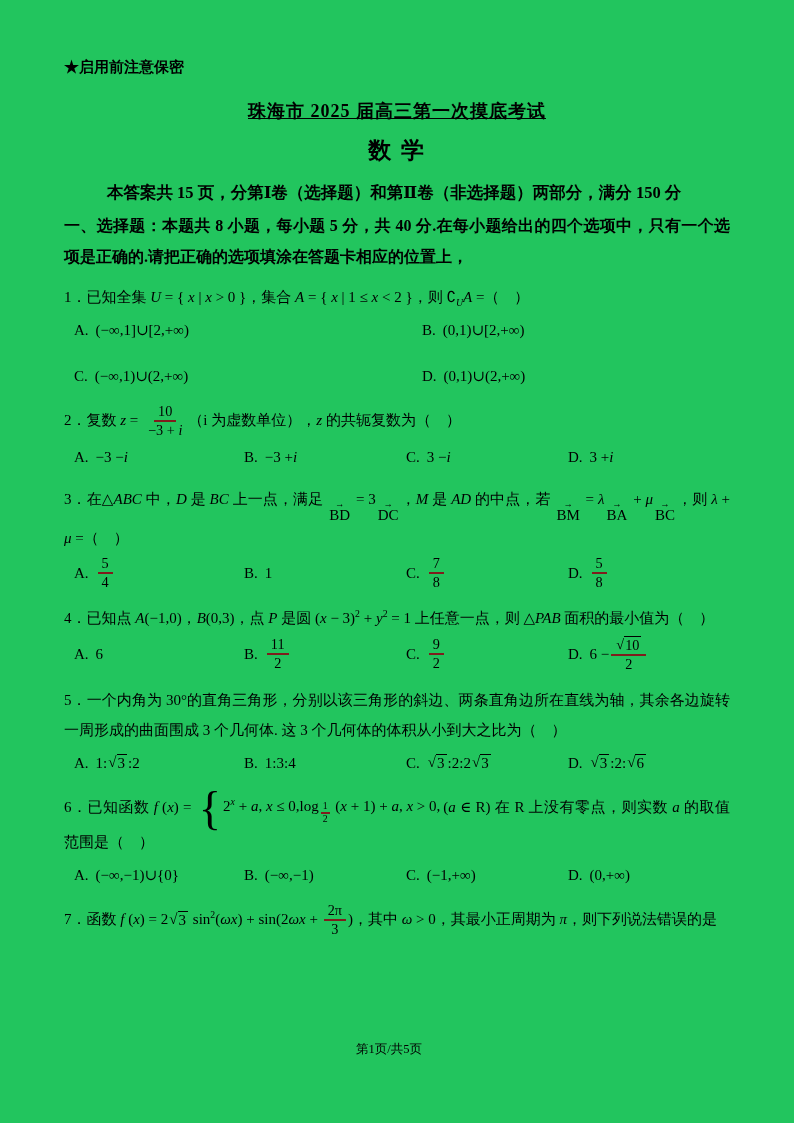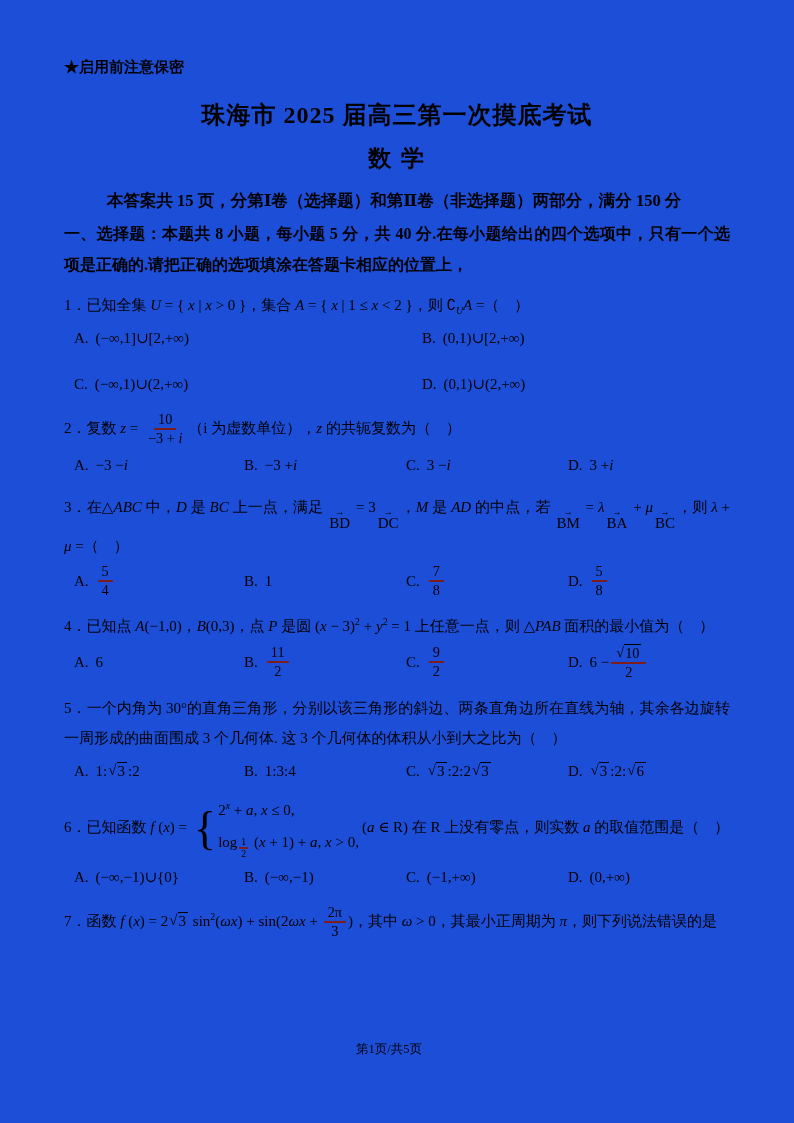--- a/index.html
+++ b/index.html
@@ -1,29 +1,29 @@
 <!DOCTYPE html>
 <html><head>
 <meta charset="utf-8">
 <style>
   html,body{margin:0;padding:0;background:#e8e8e8;}
   .page{
     position:relative;
     width:794px;height:1123px;
     margin:0 auto;
-    background:#1d4ed8;
+    background:#22c55e;
     color:#000;
     font-family:"Liberation Serif","DejaVu Serif",serif;
     font-size:15px;
     box-sizing:border-box;
     padding:58px 64px 0 64px;
     overflow:hidden;
   }
   .notice{font-weight:700;font-size:15px;margin:0 0 4px 0;}
-  .title{text-align:center;font-weight:700;font-size:24px;margin:22px 0 0 0;letter-spacing:1px;}
+  .title{text-align:center;font-weight:700;font-size:18px;margin:22px 0 0 0;letter-spacing:1px;text-decoration:underline;}
   .subject{text-align:center;font-weight:700;font-size:23px;margin:12px 0 0 0;letter-spacing:2px;}
   .intro{font-weight:700;font-size:16.5px;margin:16px 0 0 0;padding-left:2.6em;}
   .section-heading{font-weight:700;font-size:16px;line-height:1.95;margin:6px 0 2px 0;text-align:justify;}
   .question{margin:0 0 2px 0;}
   .stem{margin:10px 0 2px 0;line-height:2.05;text-align:justify;}
   .options{display:grid;margin:2px 0 12px 0;padding-left:10px;align-items:center;}
   .cols4{grid-template-columns:1.05fr 1fr 1fr 1fr;}
   .cols2{grid-template-columns:1.13fr 1fr;row-gap:16px;}
   .opt{display:flex;align-items:center;white-space:nowrap;line-height:2;}
   .optlab{margin-right:7px;}
@@ -34,21 +34,21 @@
   .frac .den{padding:0 4px;}
   sub .frac{font-size:1em;line-height:1.05;}
   sub .frac .num,sub .frac .den{padding:0 2px;}
   .sqrt{display:inline-flex;align-items:flex-start;margin:0 1px;font-style:normal;}
   .sqrt .rad{line-height:1.15;}
   .sqrt .rc{border-top:1px solid #000;line-height:1.15;padding:0 2px 0 1px;}
   .vec{display:inline-flex;flex-direction:column;align-items:center;vertical-align:-3px;line-height:1;margin:0 2px;}
   .vec::before{content:"→";font-style:normal;font-size:0.62em;line-height:0.75;}
   .cases{display:inline-flex;align-items:center;vertical-align:middle;margin:0 3px;}
   .cases .brace{font-size:3.1em;line-height:0.8;font-weight:400;margin-right:2px;font-style:normal;}
-  .cases-col{display:flex;flex-direction:column;row-gap:6px;text-align:left;}
+  .cases-col{display:flex;flex-direction:row;row-gap:6px;text-align:left;}
   .cline{line-height:1.7;white-space:nowrap;}
   .footer{position:absolute;left:0;right:16px;top:1028px;text-align:center;font-size:12.5px;}
 </style>
 </head>
 <body>
 
 <div class="page">
 
   <p class="notice">★启用前注意保密</p>
 

